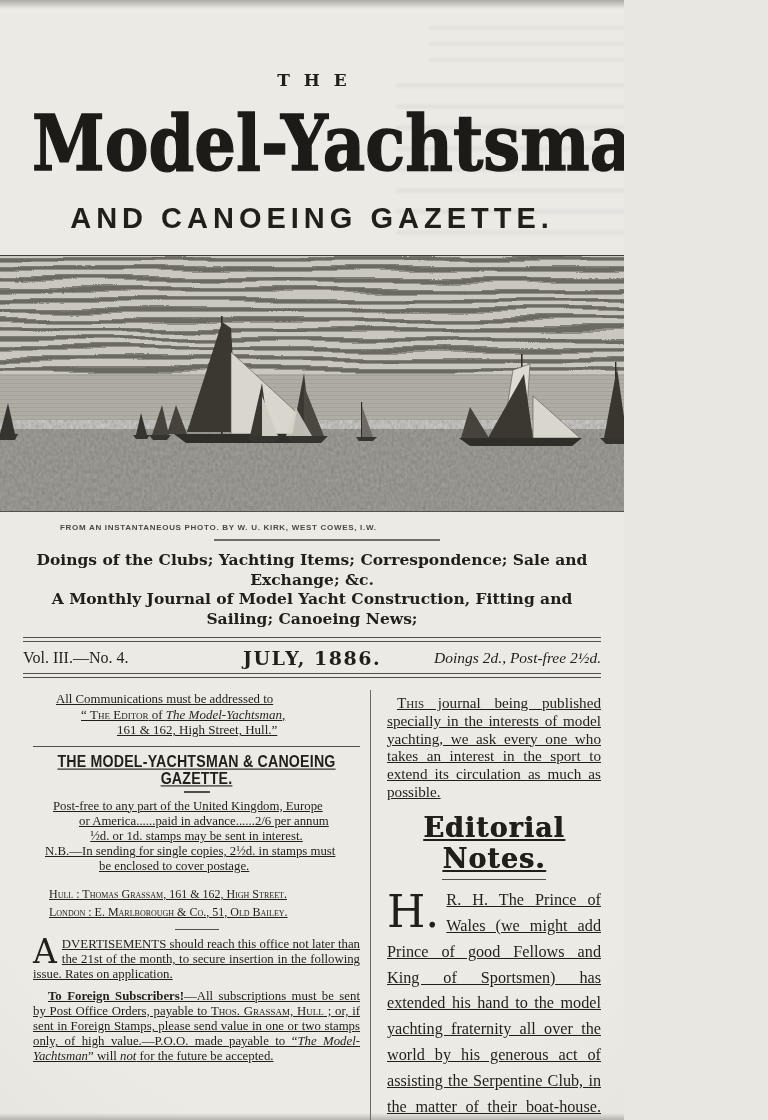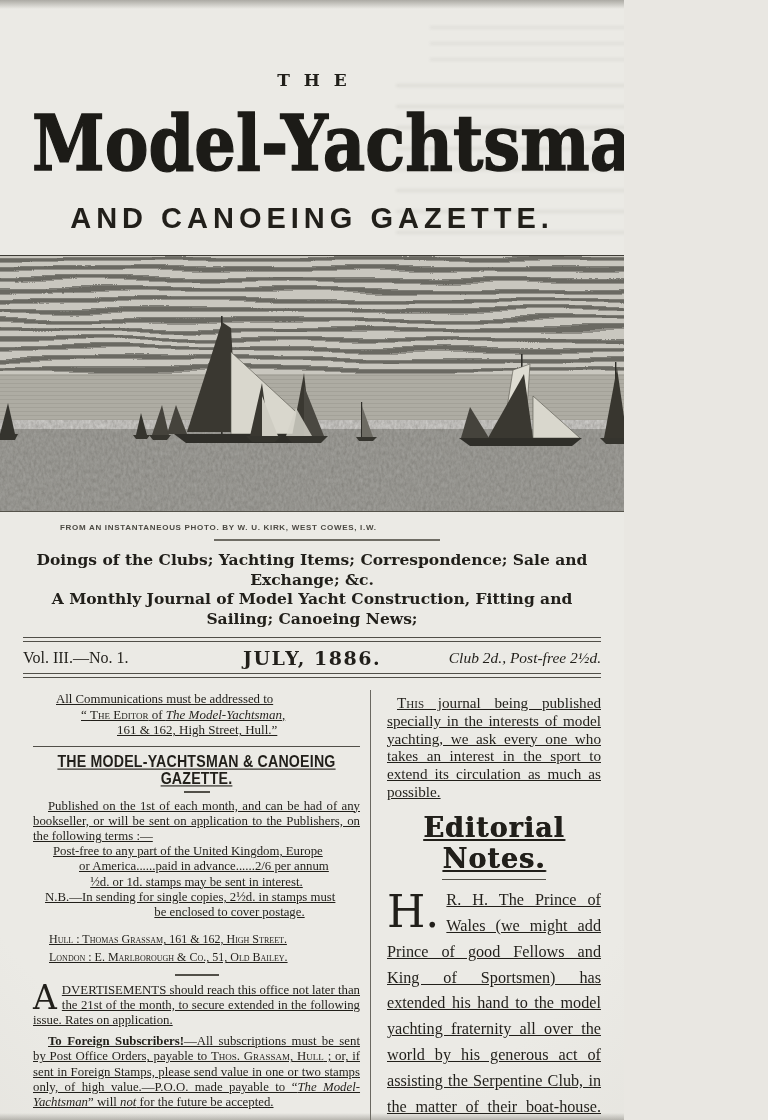--- a/index.html
+++ b/index.html
@@ -94,21 +94,21 @@
     transform:scaleY(1.12);transform-origin:top;
     margin:2px 0 0;
   }
   .mini-rule{width:26px;height:1.5px;background:#514f48;margin:7px auto 6px;}
   .pub{text-align:justify;text-indent:15px;margin:2px 0 0;}
   .terms{margin:0;}
   .terms .terms-0{padding-left:20px;}
   .terms .terms-1{padding-left:46px;}
   .terms .terms-2{text-align:center;}
   .terms .terms-3{padding-left:12px;}
-  .terms .terms-4{padding-left:66px;text-align:center;}
+  .terms .terms-4{padding-left:66px;}
   .agents{margin:10px 0 0;font-size:12px;line-height:18px;font-variant:small-caps;padding-left:16px;}
   .mini-rule2{width:44px;height:1.5px;background:#514f48;margin:8px auto 7px;}
   .adverts{text-align:justify;margin:2px 0 0;}
   .adverts .dropcap{
     float:left;font-size:33px;line-height:26px;padding:2px 5px 0 0;
     font-family:"DejaVu Serif", serif;
   }
   .foreign{text-align:justify;margin:6px 0 0;text-indent:15px;}
 
   .intro{font-size:15.2px;line-height:17.8px;text-align:justify;text-indent:10px;margin:4px 0 0;}
@@ -246,52 +246,51 @@
   <div class="caption">FROM AN INSTANTANEOUS PHOTO. BY W. U. KIRK, WEST COWES, I.W.</div>
   <div class="caption-rule"></div>
 
   <div class="journal">
     <div>Doings of the Clubs; Yachting Items; Correspondence; Sale and Exchange; &amp;c.</div>
     <div>A Monthly Journal of Model Yacht Construction, Fitting and Sailing; Canoeing News;</div>
   </div>
 
   <div class="drule first"></div>
   <div class="issue-bar">
-    <div class="issue-vol">Vol. III.—No. 1.</div>
+    <div class="issue-vol">Vol. III.—No. 4.</div>
     <div class="issue-date">JULY, 1886.</div>
-    <div class="issue-price">Club 2d., Post-free 2½d.</div>
+    <div class="issue-price">Doings 2d., Post-free 2½d.</div>
   </div>
   <div class="drule"></div>
 
   <div class="cols">
 
     <div class="col-left">
       <div class="addr">
         <div class="addr-1">All Communications must be addressed to</div>
         <div class="addr-2"><span>“ </span><span class="sc">The Editor</span><span> of </span><span class="i">The Model-Yachtsman</span><span>,</span></div>
         <div class="addr-3">161 &amp; 162, High Street, Hull.”</div>
       </div>
       <div class="lrule"></div>
       <div class="gz-head">THE MODEL-YACHTSMAN &amp; CANOEING GAZETTE.</div>
       <div class="mini-rule"></div>
-      <p class="pub">Published on the 1st of each month, and can be had of any bookseller, or will be sent on application to the Publishers, on the following terms :—</p>
       <div class="terms">
           <div class="terms-0">Post-free to any part of the United Kingdom, Europe</div>
           <div class="terms-1">or America......paid in advance......2/6 per annum</div>
           <div class="terms-2">½d. or 1d. stamps may be sent in interest.</div>
           <div class="terms-3">N.B.—In sending for single copies, 2½d. in stamps must</div>
           <div class="terms-4">be enclosed to cover postage.</div>
         </div>
       <div class="agents">
           <div class="agent-0">Hull :  Thomas Grassam, 161 &amp; 162, High Street.</div>
           <div class="agent-1">London :  E. Marlborough &amp; Co., 51, Old Bailey.</div>
         </div>
       <div class="mini-rule2"></div>
       <p class="adverts">
-        <span class="dropcap">A</span><span>DVERTISEMENTS should reach this office not later than the 21st of the month, to secure extended in the following issue.   Rates on application.</span>
+        <span class="dropcap">A</span><span>DVERTISEMENTS should reach this office not later than the 21st of the month, to secure insertion in the following issue.   Rates on application.</span>
       </p>
       <p class="foreign"><span class="b">To Foreign Subscribers!</span><span>—All subscriptions must be sent by Post Office Orders, payable to </span><span class="sc">Thos. Grassam, Hull</span><span> ;  or, if sent in Foreign Stamps, please send value in one or two stamps only, of high value.—P.O.O. made payable to “</span><span class="i">The Model-Yachtsman</span><span>” will </span><span class="i">not</span><span> for the future be accepted.</span></p>
     </div>
 
     <div class="col-divider"></div>
 
     <div class="col-right">
       <p class="intro"><span class="sc">This</span><span> journal being published specially in the interests of model yachting, we ask every one who takes an interest in the sport to extend its circulation as much as possible.</span></p>
       <div class="ed-head">Editorial Notes.</div>
       <div class="ed-rule"></div>

